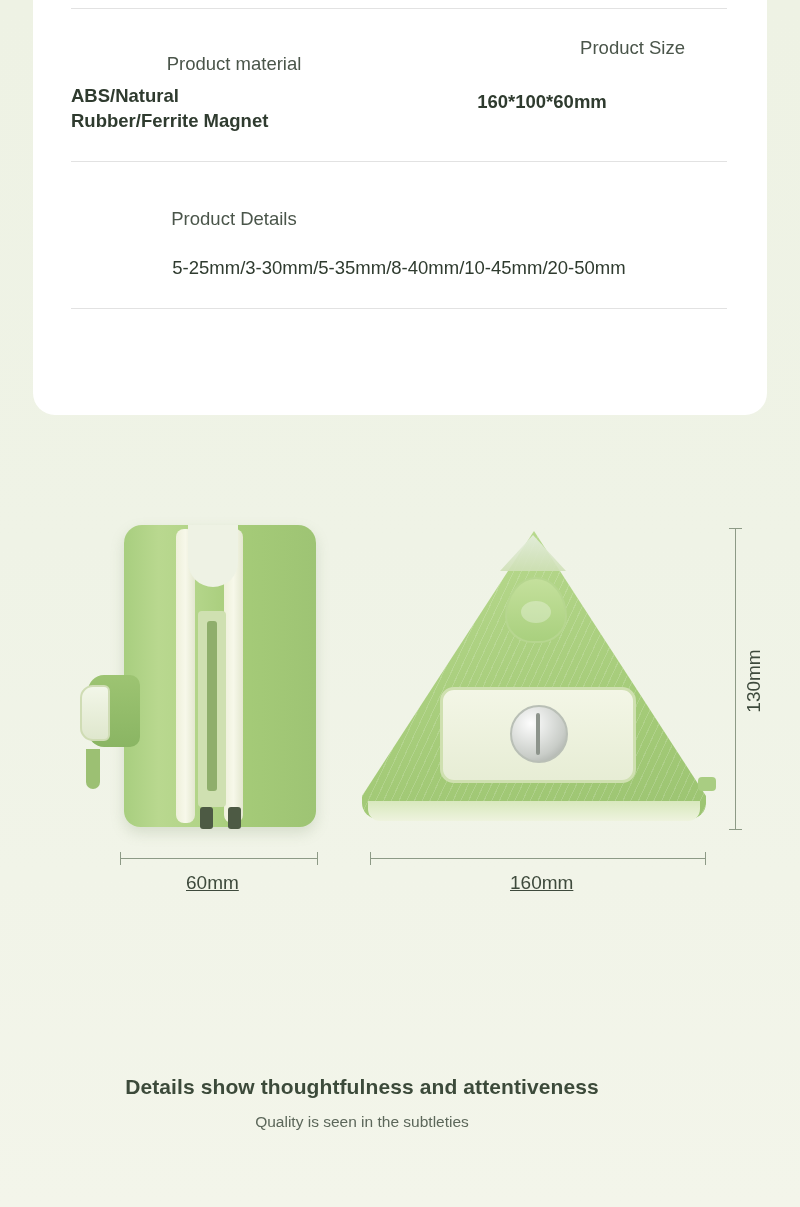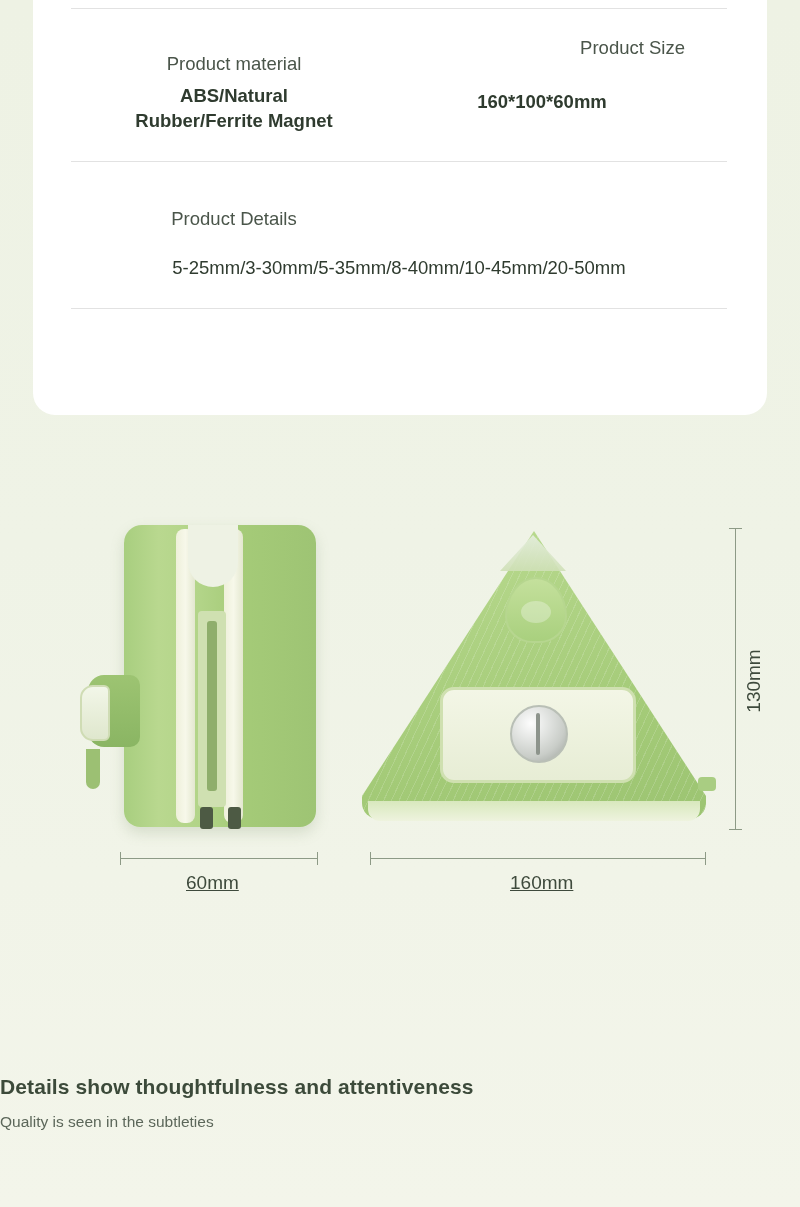--- a/index.html
+++ b/index.html
@@ -72,21 +72,21 @@
     left: 366px;
     top: 76px;
     width: 286px;
     text-align: right;
   }
   .row2-value-left {
     position: absolute;
     left: 38px;
     top: 124px;
     width: 326px;
-    text-align: center;
+    text-align: left;
   }
   .row2-value-right {
     position: absolute;
     left: 366px;
     top: 130px;
     width: 286px;
     text-align: center;
   }
   .div2 { top: 201px; }
 
@@ -375,20 +375,21 @@
     transform-origin: center center;
     white-space: nowrap;
   }
 
   
   .footer {
     position: absolute;
     left: 0;
     top: 1075px;
     width: 724px;
+    text-align: center;
   }
   .footer-title {
     font-size: 21px;
     font-weight: 700;
     color: #3c4a3a;
     letter-spacing: .1px;
   }
   .footer-sub {
     margin-top: 14px;
     font-size: 15.5px;

